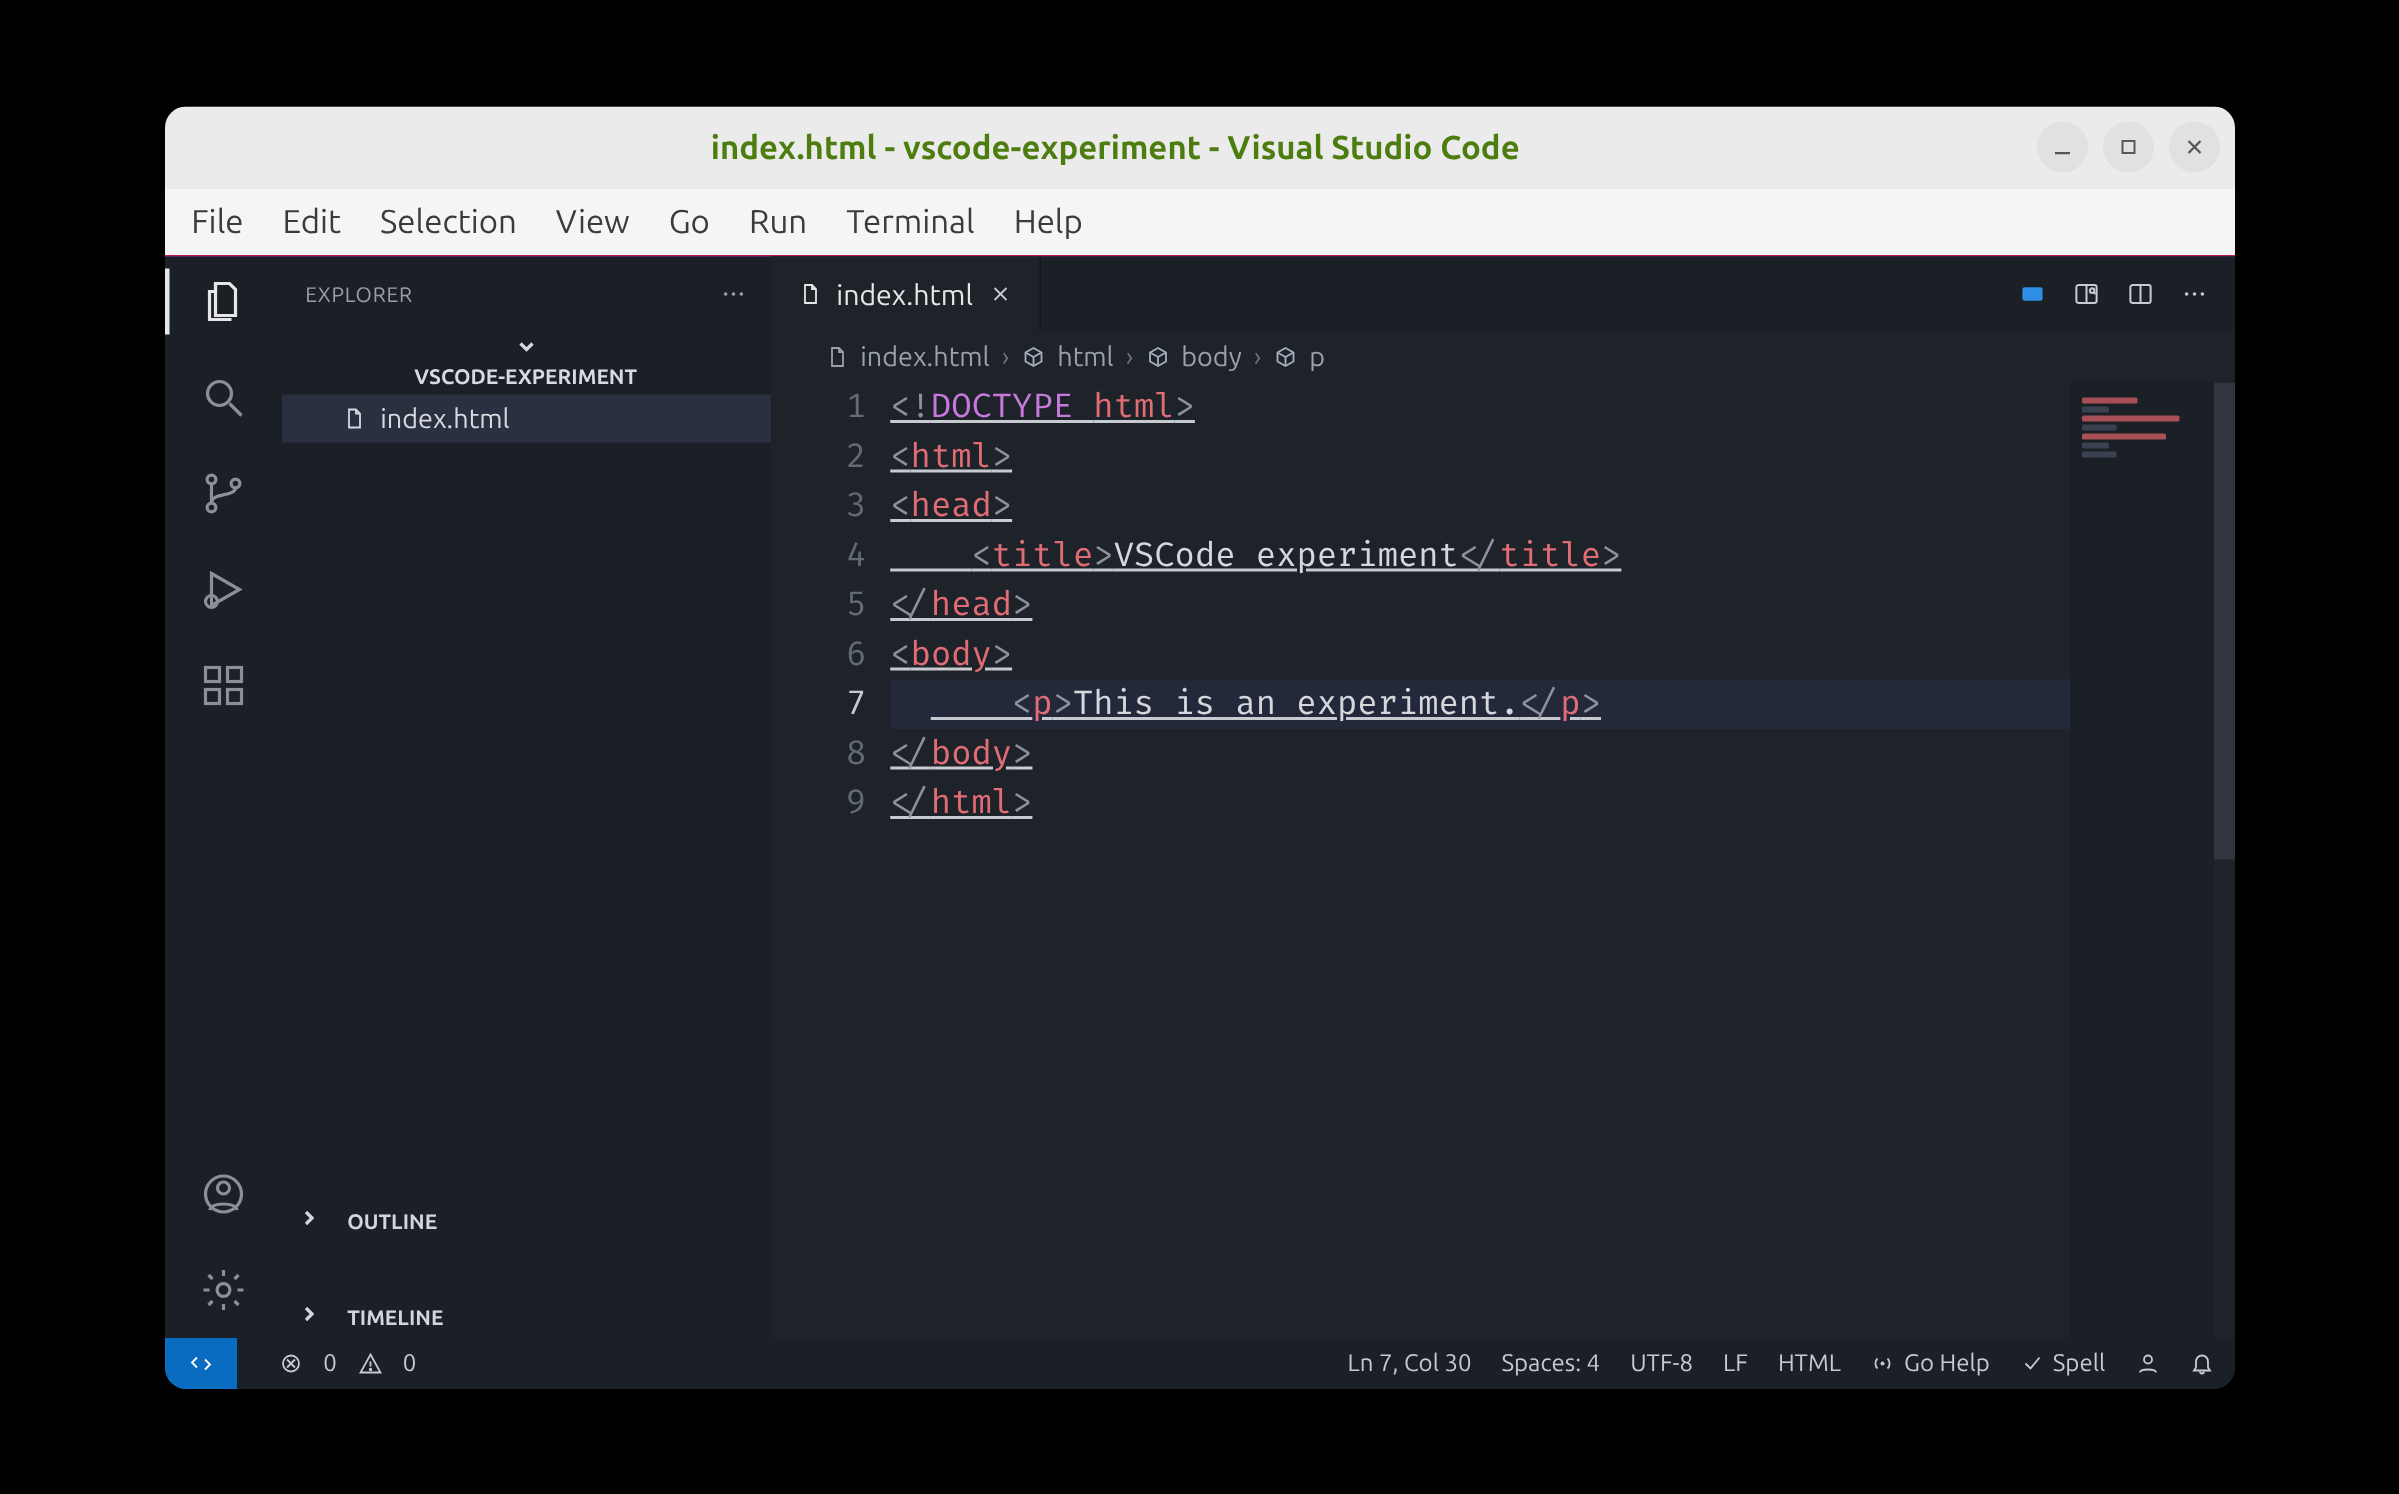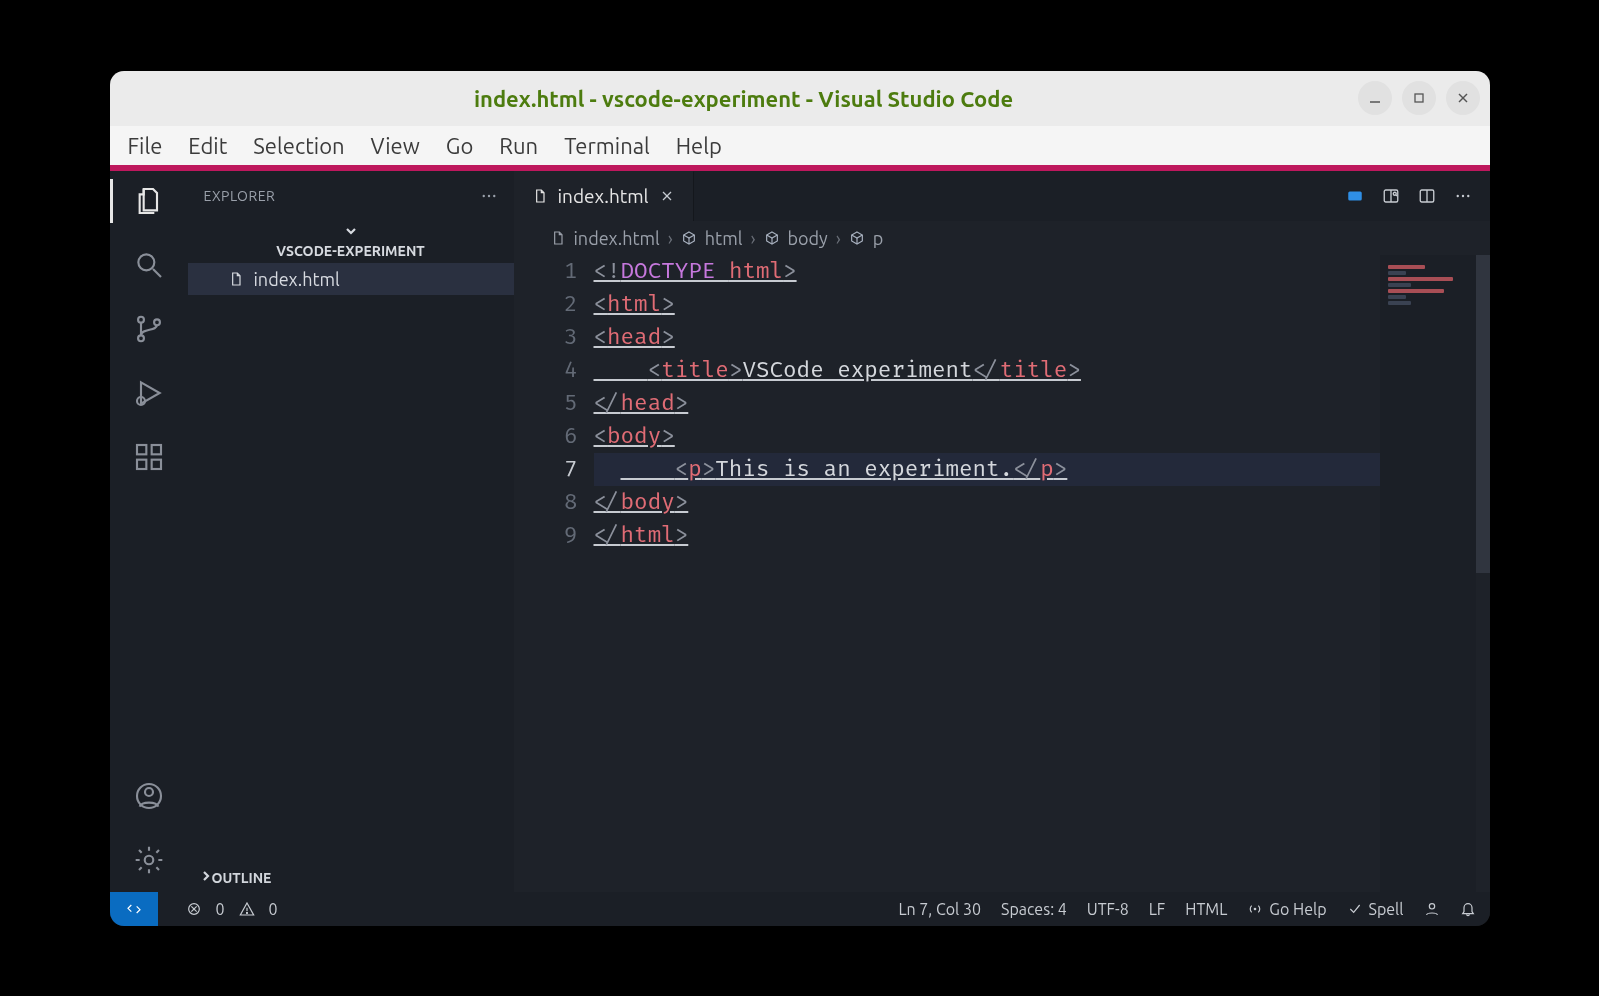--- a/index.html
+++ b/index.html
@@ -52,21 +52,21 @@
 
 .menubar {
   height: 45px;
   background: #f5f5f5;
   display: flex;
   align-items: center;
   gap: 26px;
   padding: 0 18px;
   font-size: 22px;
   color: #3b3b3b;
-  border-bottom: 6px solid #be185d;
+  border-bottom: 1px solid #be185d;
 }
 .menubar .mitem { cursor: pointer; }
 
 .mainrow { flex: 1; display: flex; min-height: 0; background:#6d28d9; }
 
 .activitybar {
   width: 78px;
   background: #1b1f26;
   display: flex;
   flex-direction: column;
@@ -112,21 +112,21 @@
 }
 .sidebar .file {
   display:flex; align-items:center; gap:10px;
   padding: 6px 14px 6px 40px;
   background:#2a3040;
   color:#d7dae0;
   font-size:18px;
   cursor:pointer;
 }
 .sidebar .section {
-  display:flex; gap:0;
+  display:flex; gap:20px;
   padding: 6px 12px; font-weight:700; font-size:14px; color:#d2d6dc;
   cursor:pointer;
   margin-top:36px;
 }
 .sidebar .grow { flex:1; }
 
 .editorcol { flex:1; display:flex; flex-direction:column; min-width:0; background:#1e2229; }
 .tabbar {
   height: 50px;
   background:#1b1f26;
@@ -321,20 +321,26 @@
             <path d="M14 3v4h4"></path>
           </svg>
         <span>index.html</span>
       </div>
       <div class="grow"></div>
       <div class="section">
         <svg class="chev" viewBox="0 0 12 12">
             <polyline points="4,2 8,6 4,10"></polyline>
           </svg>
         <span>OUTLINE</span>
+      </div>
+      <div class="section">
+        <svg class="chev" viewBox="0 0 12 12">
+            <polyline points="4,2 8,6 4,10"></polyline>
+          </svg>
+        <span>TIMELINE</span>
       </div>
     </div>
 
     <div class="editorcol">
       <div class="tabbar">
         <div class="tab">
           <svg class="icn-s" viewBox="0 0 24 24">
               <path d="M7 3h7l4 4v14H7z"></path>
               <path d="M14 3v4h4"></path>
             </svg>

